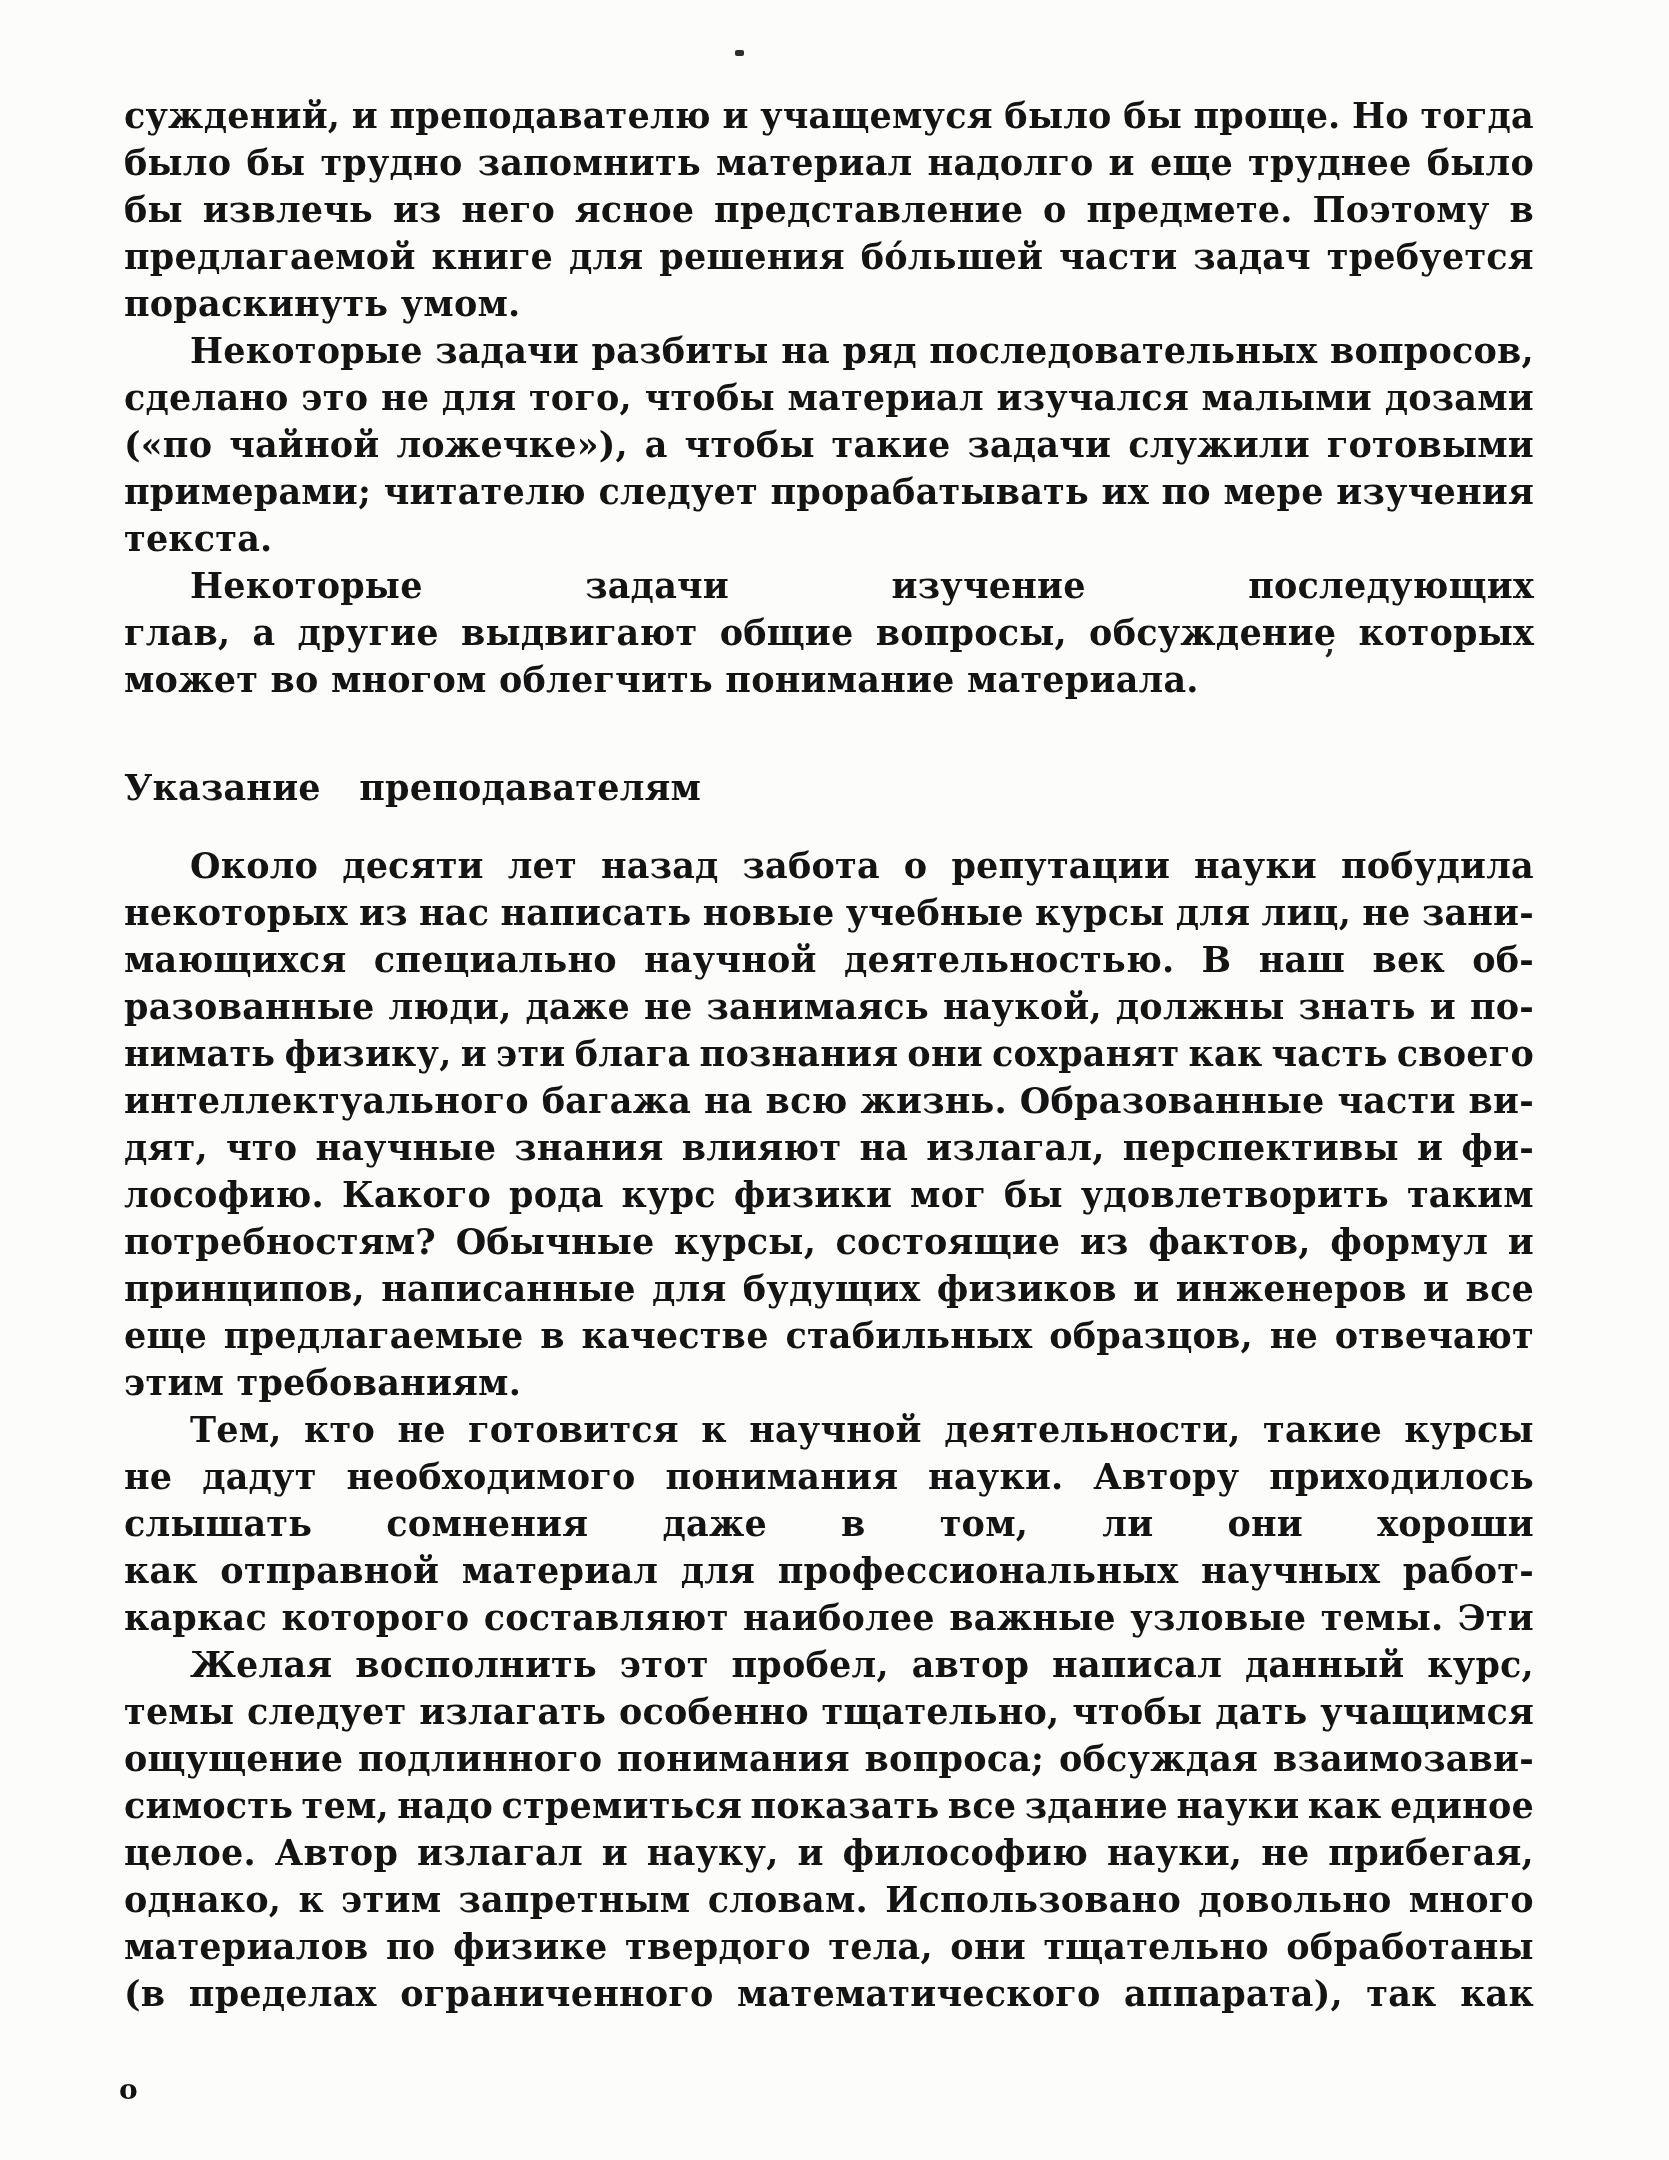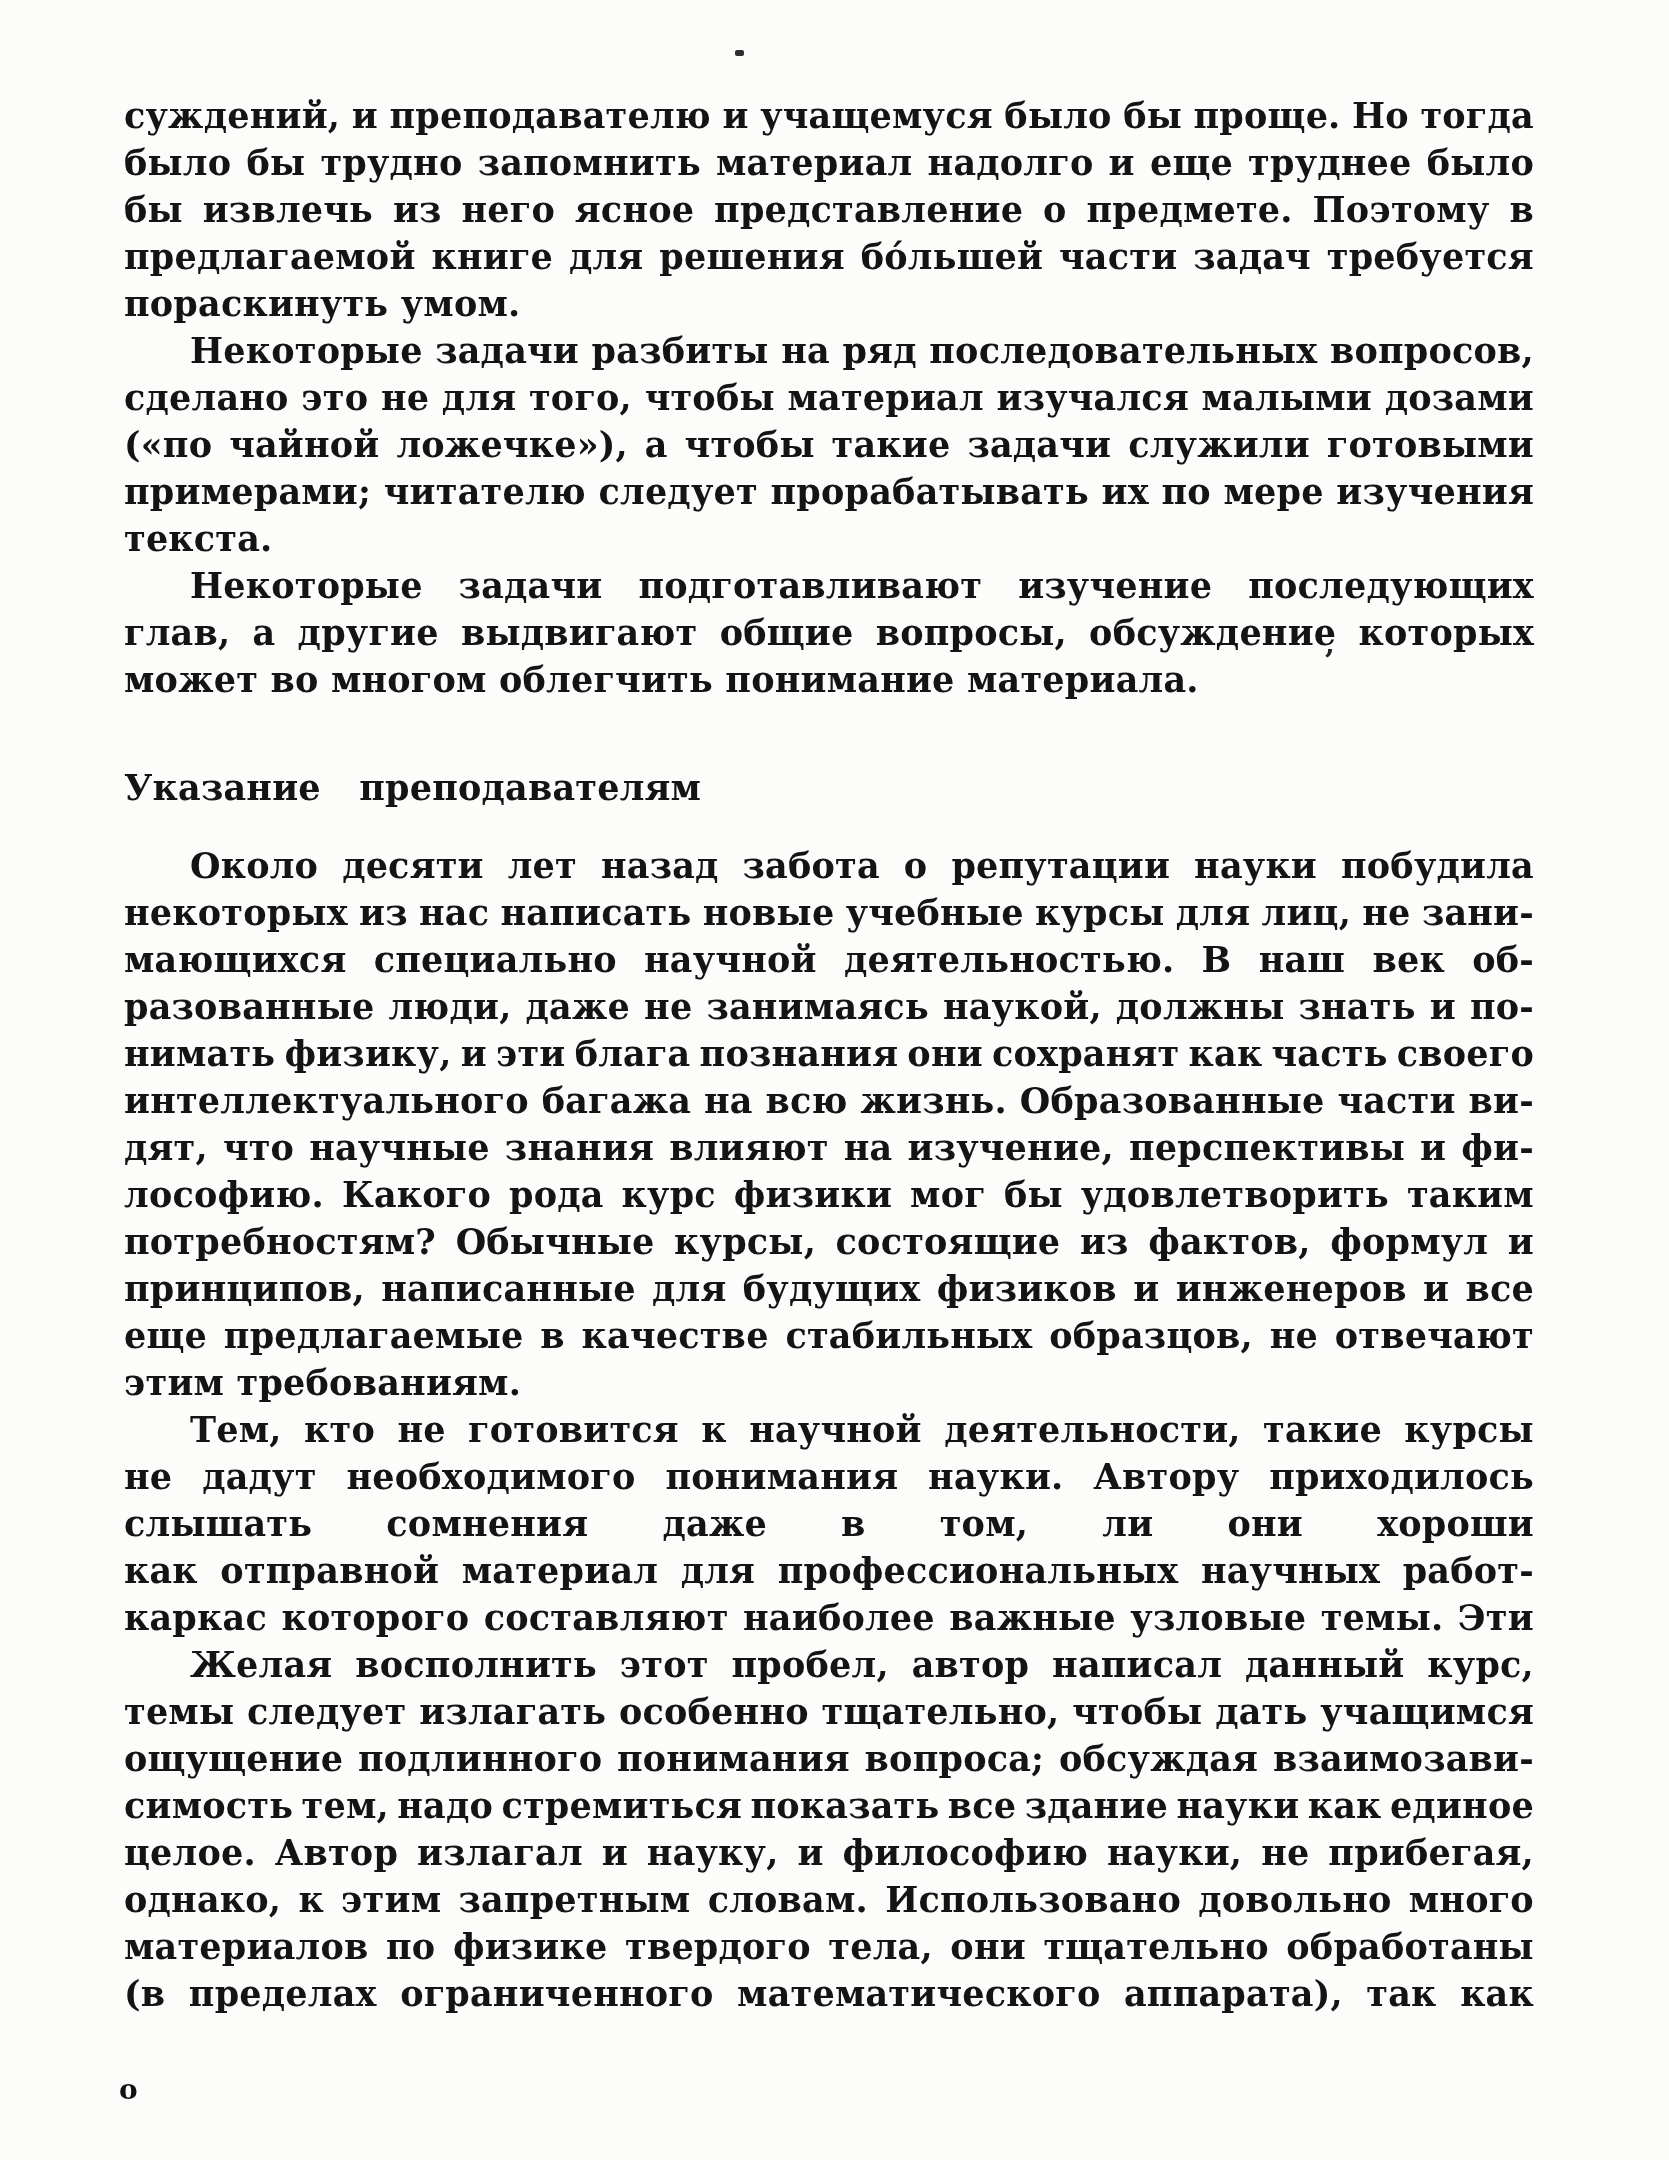--- a/index.html
+++ b/index.html
@@ -169,21 +169,20 @@
           <span>по</span>
           <span>мере</span>
           <span>изучения</span>
         </div>
         <div class="line">текста.</div>
       </div>
       <div>
         <div class="line indent just">
           <span>Некоторые</span>
           <span>задачи</span>
-          <span>подготавливают</span>
           <span>изучение</span>
           <span>последующих</span>
         </div>
         <div class="line just">
           <span>глав,</span>
           <span>а</span>
           <span>другие</span>
           <span>выдвигают</span>
           <span>общие</span>
           <span>вопросы,</span>
@@ -265,21 +264,21 @@
           <span>части</span>
           <span>ви-</span>
         </div>
         <div class="line just">
           <span>дят,</span>
           <span>что</span>
           <span>научные</span>
           <span>знания</span>
           <span>влияют</span>
           <span>на</span>
-          <span>изучение,</span>
+          <span>излагал,</span>
           <span>перспективы</span>
           <span>и</span>
           <span>фи-</span>
         </div>
         <div class="line just">
           <span>лософию.</span>
           <span>Какого</span>
           <span>рода</span>
           <span>курс</span>
           <span>физики</span>

